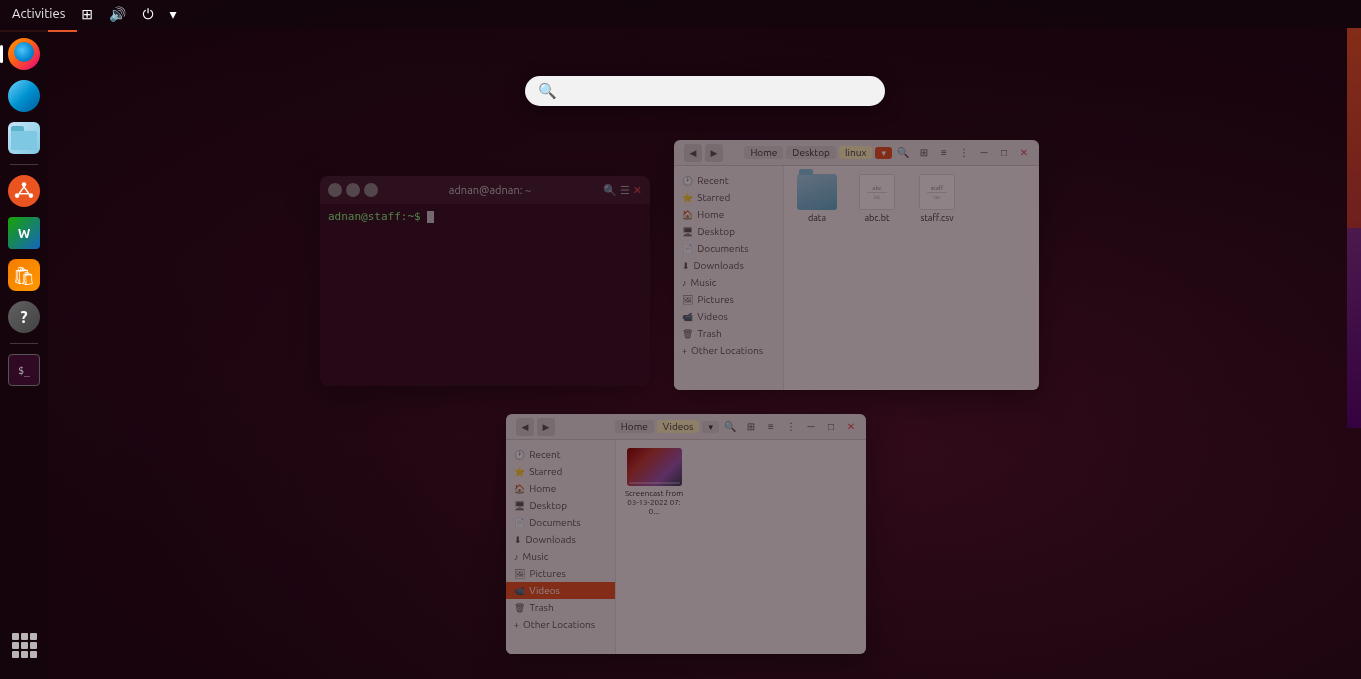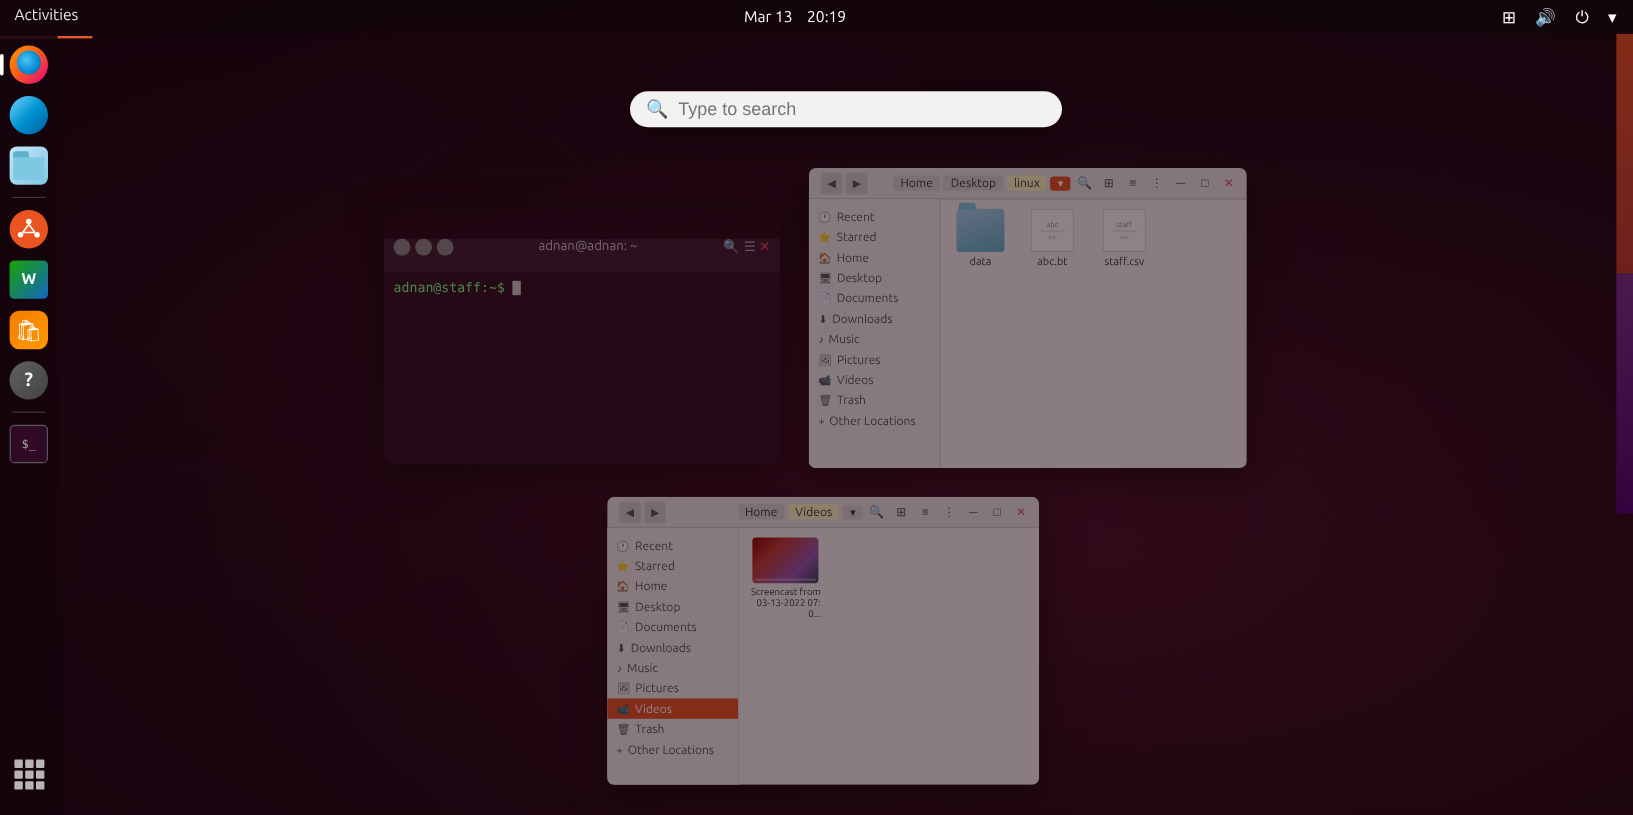--- a/index.html
+++ b/index.html
@@ -236,24 +236,23 @@
       width: 330px;
       height: 210px;
       border-radius: 8px;
       overflow: hidden;
       box-shadow: 0 8px 30px rgba(0,0,0,0.6);
     }
     .terminal-titlebar {
       height: 28px;
       background: #3a1a2a;
       display: flex;
-      align-items: flex-start;
+      align-items: center;
       padding: 0 8px;
       gap: 4px;
-      margin-top: 23px;
     }
     .terminal-titlebar-title {
       flex: 1;
       text-align: center;
       color: #ccc;
       font-size: 11px;
     }
     .win-btn {
       width: 14px; height: 14px;
       border-radius: 50%;
@@ -359,21 +358,21 @@
       padding: 8px;
       display: flex;
       gap: 10px;
       align-items: flex-start;
     }
     .fm-file {
       display: flex; flex-direction: column; align-items: center; gap: 3px;
       width: 50px; cursor: pointer;
     }
     .fm-file-name {
-      font-size: 9px; color: #333; text-align: right;
+      font-size: 9px; color: #333; text-align: center;
       word-break: break-all;
     }
 
     
     .filemanager2 {
       position: absolute;
       top: 386px;
       left: 458px;
       width: 360px;
       height: 240px;
@@ -459,24 +458,20 @@
       <ellipse cx="680" cy="340" rx="450" ry="300"></ellipse>
       <ellipse cx="680" cy="340" rx="600" ry="400"></ellipse>
     </g>
   </svg>
 </div>
 
 <div class="dim-overlay"></div>
 
 <div class="topbar">
   <div class="topbar-activities">Activities</div>
-  <div class="topbar-center">
-    <span>Mar 13</span>
-    <span>20:19</span>
-  </div>
   <div class="topbar-right">
     <span class="topbar-icon">⊞</span>
     <span class="topbar-icon">🔊</span>
     <span class="topbar-icon">⏻</span>
     <span class="topbar-icon">▾</span>
   </div>
 </div>
 
 <div class="dock">
   <div class="dock-item active">
@@ -531,21 +526,20 @@
         <div class="apps-grid-dot"></div>
     </div>
   </div>
 </div>
 
 <div class="windows-area">
 
   <div class="search-bar">
     <div class="search-input-wrap">
       <span style="color:#888;font-size:15px;">🔍</span>
-      <input type="text" placeholder="Type to search" style="">
     </div>
   </div>
 
   <div class="terminal-window">
     <div class="terminal-titlebar">
       <div class="win-controls">
         <div class="win-btn" style="background:#888;"></div>
         <div class="win-btn" style="background:#888;"></div>
         <div class="win-btn" style="background:#888;"></div>
       </div>

